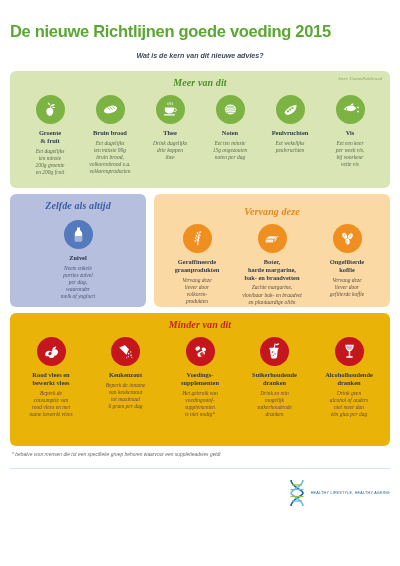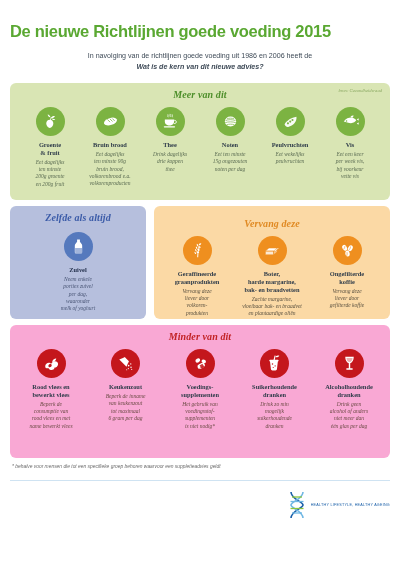--- a/index.html
+++ b/index.html
@@ -88,21 +88,21 @@
   }
   #orange-band .band-title { color: #e08a23; }
   #orange-band .cards { margin-top: 7px; padding: 0 2px; }
   #orange-band .card { width: 74px; }
   #orange-band .circle { width: 29px; height: 29px; background: #ef8f1f; }
   #orange-band .card-title { color: #2f3c4a; font-size: 6.4px; margin-top: 5px; }
   #orange-band .card-body { color: #5a5140; font-size: 5.5px; margin-top: 2.5px; }
 
   
   #red-band {
-    background: #f9a8d4;
+    background: #eab308;
     margin-top: 6px;
     height: 133px;
     padding: 6px 6px 0 6px;
   }
   #red-band .band-title { color: #c22326; }
   #red-band .cards { margin-top: 7px; padding: 0 2px; }
   #red-band .card { width: 66px; }
   #red-band .circle { width: 29px; height: 29px; background: #c4161c; }
   #red-band .card-title { color: #2f3c4a; font-size: 6.4px; margin-top: 5px; }
   #red-band .card-body { color: #6b4a44; font-size: 5.5px; margin-top: 2.5px; }
@@ -126,21 +126,20 @@
 
   svg { display: block; }
 </style>
 </head>
 <body>
 
 <div class="page">
 
   <div class="title">De nieuwe Richtlijnen goede voeding 2015</div>
   <div class="intro">
-    <div>In navolging van de richtlijnen goede voeding uit 1986 en 2006 heeft de</div>
     <div class="bold">Wat is de kern van dit nieuwe advies?</div>
   </div>
 
   <div class="band" id="green-band">
     <div class="band-title">Meer van dit</div>
     <div class="source">bron: Gezondheidsraad</div>
     <div class="cards" id="green-cards">
         <div class="card">
           <div class="circle">
             <svg viewBox="0 0 24 24" width="17" height="17">

